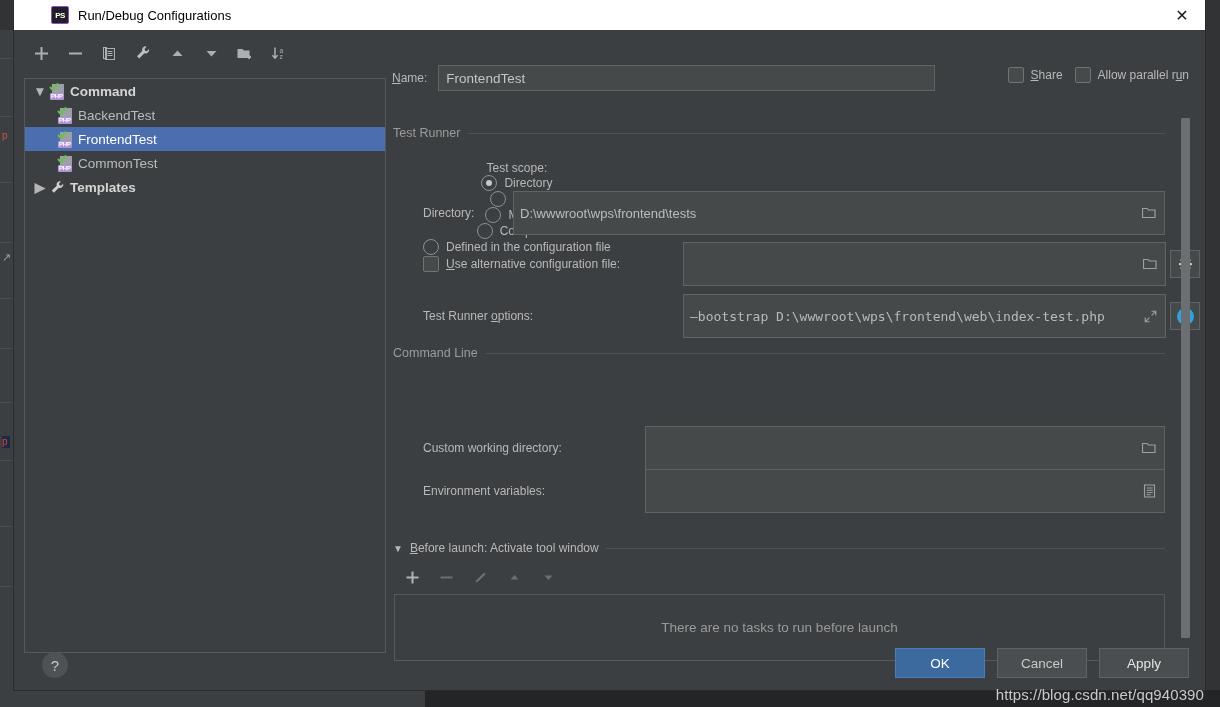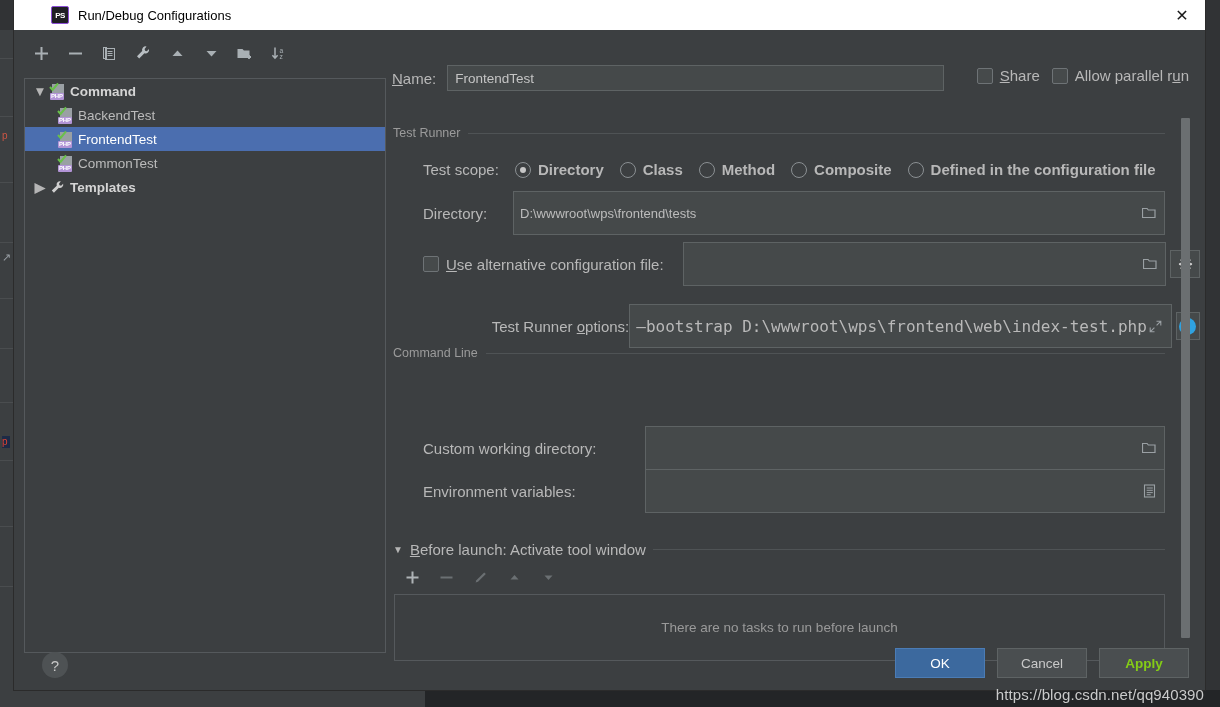--- a/index.html
+++ b/index.html
@@ -172,21 +172,21 @@
   }
 
   
   .right-pane {
     position: absolute;
     left: 371px; top: 0;
     right: 0; bottom: 0;
   }
   .label {
     color: #b8b8b8;
-    font-size: 15px;
+    font-size: 12px;
     white-space: nowrap;
   }
   .u { text-decoration: underline; }
 
   .row-name {
     position: absolute; left: 7px; top: 35px;
     display: flex; align-items: center;
   }
   .name-input {
     margin-left: 11px;
@@ -233,21 +233,21 @@
     box-sizing: border-box;
     display: flex; align-items: center;
     color: #bcbcbc;
     font-size: 13px;
     padding: 0 6px;
     position: relative;
   }
   .field .val { flex: 1; white-space: nowrap; overflow: hidden; }
   .field .val.mono {
     font-family: "DejaVu Sans Mono", monospace;
-    font-size: 16px;
+    font-size: 13px;
     color: #b9b9b9;
   }
   .f-icon { width: 18px; flex: 0 0 18px; display: flex; align-items: center; justify-content: center; color: #9aa0a4; }
 
   .info-btn {
     width: 30px; height: 28px;
     background: #45494a;
     border: 1px solid #5e6364;
     box-sizing: border-box;
     display: flex; align-items: center; justify-content: center;
@@ -271,21 +271,21 @@
   }
 
   .radio {
     width: 14px; height: 14px; border-radius: 50%;
     border: 1px solid #8b9093;
     background: #3c3f41;
     display: flex; align-items: center; justify-content: center;
     flex: 0 0 14px;
   }
   .radio .dot { width: 6px; height: 6px; border-radius: 50%; background: #c6c6c6; }
-  .radio-item { display: flex; align-items: flex-end; gap: 7px; font-weight: bold; }
+  .radio-item { display: flex; align-items: center; gap: 7px; }
 
   
   .bl-header {
     display: flex; align-items: center; gap: 7px;
     font-size: 13px; color: #b8b8b8;
   }
   .bl-toolbar { display: flex; align-items: center; }
   .bl-btn {
     width: 34px; height: 26px;
     display: flex; align-items: center; justify-content: center;
@@ -329,21 +329,21 @@
     display: flex; align-items: center; justify-content: center;
     box-sizing: border-box;
     padding: 0 14px;
   }
   .btn.primary {
     background: #3c699e;
     border: 1px solid #4b7cb5;
     color: #ffffff;
     min-width: 90px;
   }
-  .btn.disabled { color: #84cc16; font-weight: bold; }
+  .btn.disabled { color: #e5e5e5; }
 
   .watermark {
     position: absolute;
     right: 16px; bottom: 4px;
     color: #d8d8d8;
     font-size: 15px;
     opacity: 0.92;
     white-space: nowrap;
     letter-spacing: 0.1px;
   }
@@ -514,21 +514,21 @@
           </span>
         </div>
 
         <div class="group" style="top:96px;">
           <div class="group-title">
             <span>Test Runner</span>
             <span class="group-line"></span>
           </div>
         </div>
 
-        <div style="position:absolute; left:38px; top:131px; display:flex; align-items:center; gap:16px;">
+        <div style="position:absolute; left:38px; top:131px; display:flex; align-items:center; flex-direction:column;">
           <span class="label">Test scope:</span>
           <span class="radio-item">
             <span class="radio">
                 <span class="dot"></span>
               </span>
             <span class="label">Directory</span>
           </span>
           <span class="radio-item">
             <span class="radio"></span>
             <span class="label">Class</span>
@@ -572,21 +572,21 @@
                 </svg>
             </span>
           </span>
           <span class="gear-btn">
             <svg width="15" height="15" viewBox="0 0 16 16">
               <path d="M8 5.3A2.7 2.7 0 1 0 8 10.7 2.7 2.7 0 0 0 8 5.3z M7 0.6h2l.3 1.8 1.5.6 1.5-1.1 1.4 1.4-1.1 1.5.6 1.5 1.8.3v2l-1.8.3-.6 1.5 1.1 1.5-1.4 1.4-1.5-1.1-1.5.6-.3 1.8h-2l-.3-1.8-1.5-.6-1.5 1.1-1.4-1.4 1.1-1.5-.6-1.5-1.8-.3v-2l1.8-.3.6-1.5-1.1-1.5 1.4-1.4 1.5 1.1 1.5-.6z" fill="#c9c9c9"></path>
             </svg>
           </span>
         </div>
 
-        <div style="position:absolute; left:38px; top:274px; right:5px; display:flex; align-items:center;text-align:right;">
+        <div style="position:absolute; left:38px; top:264px; right:5px; display:flex; align-items:center;">
           <span class="label" style="width:260px;">Test Runner <span class="u">o</span>ptions:</span>
           <span class="field" style="flex:1;">
             <span class="val mono">—bootstrap D:\wwwroot\wps\frontend\web\index-test.php</span>
             <span class="f-icon">
               <svg width="13" height="13" viewBox="0 0 13 13">
                   <path d="M7.5 1.2h4.3v4.3 M11.8 1.2 L7.6 5.4 M5.5 11.8H1.2V7.5 M1.2 11.8 L5.4 7.6" stroke="#9aa0a4" stroke-width="1.1" fill="none"></path>
                 </svg>
             </span>
           </span>
           <span class="info-btn">

